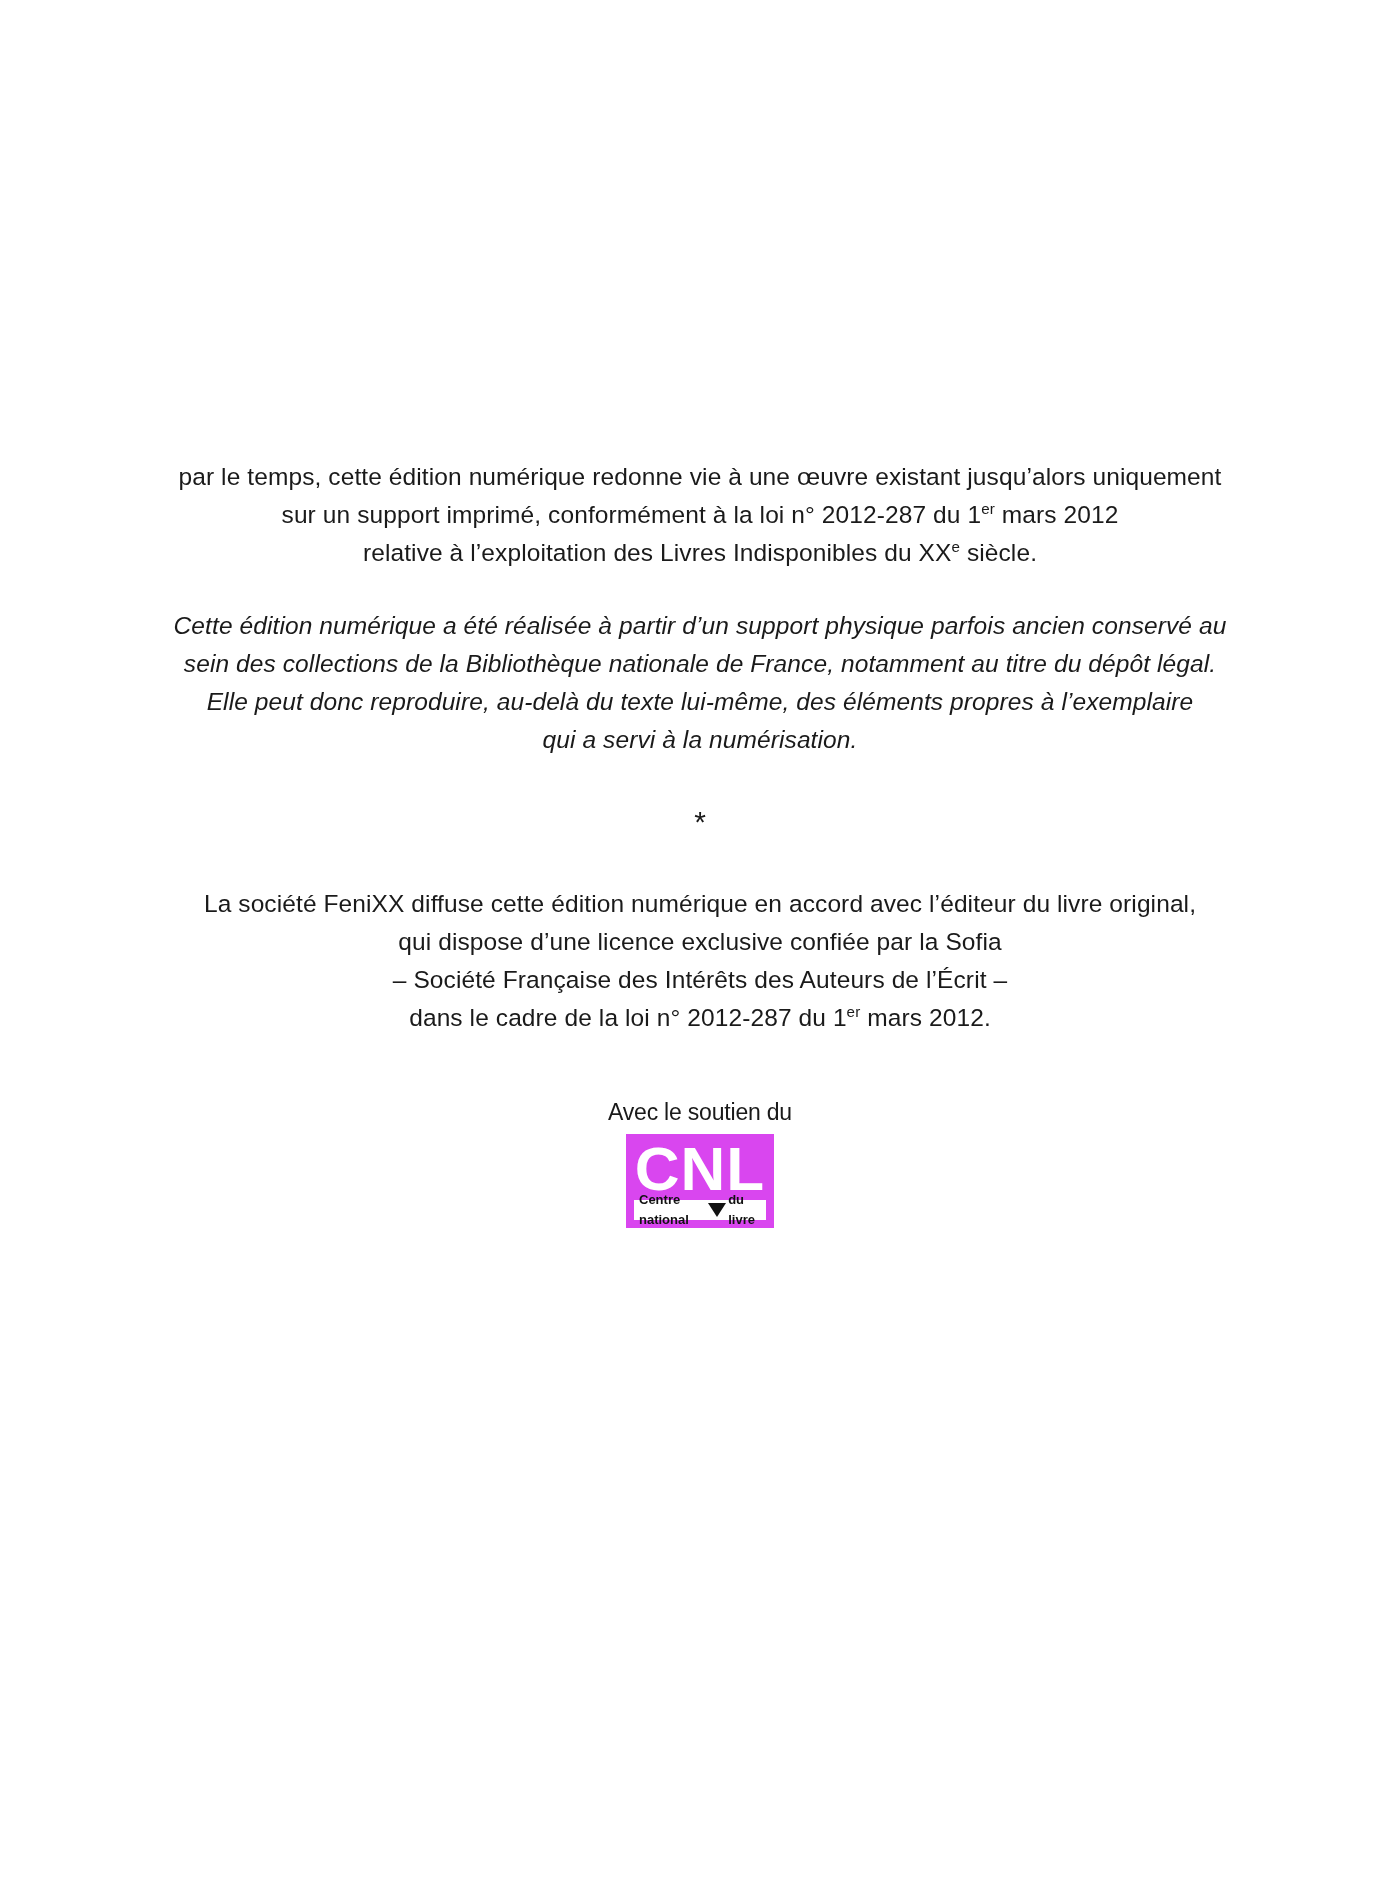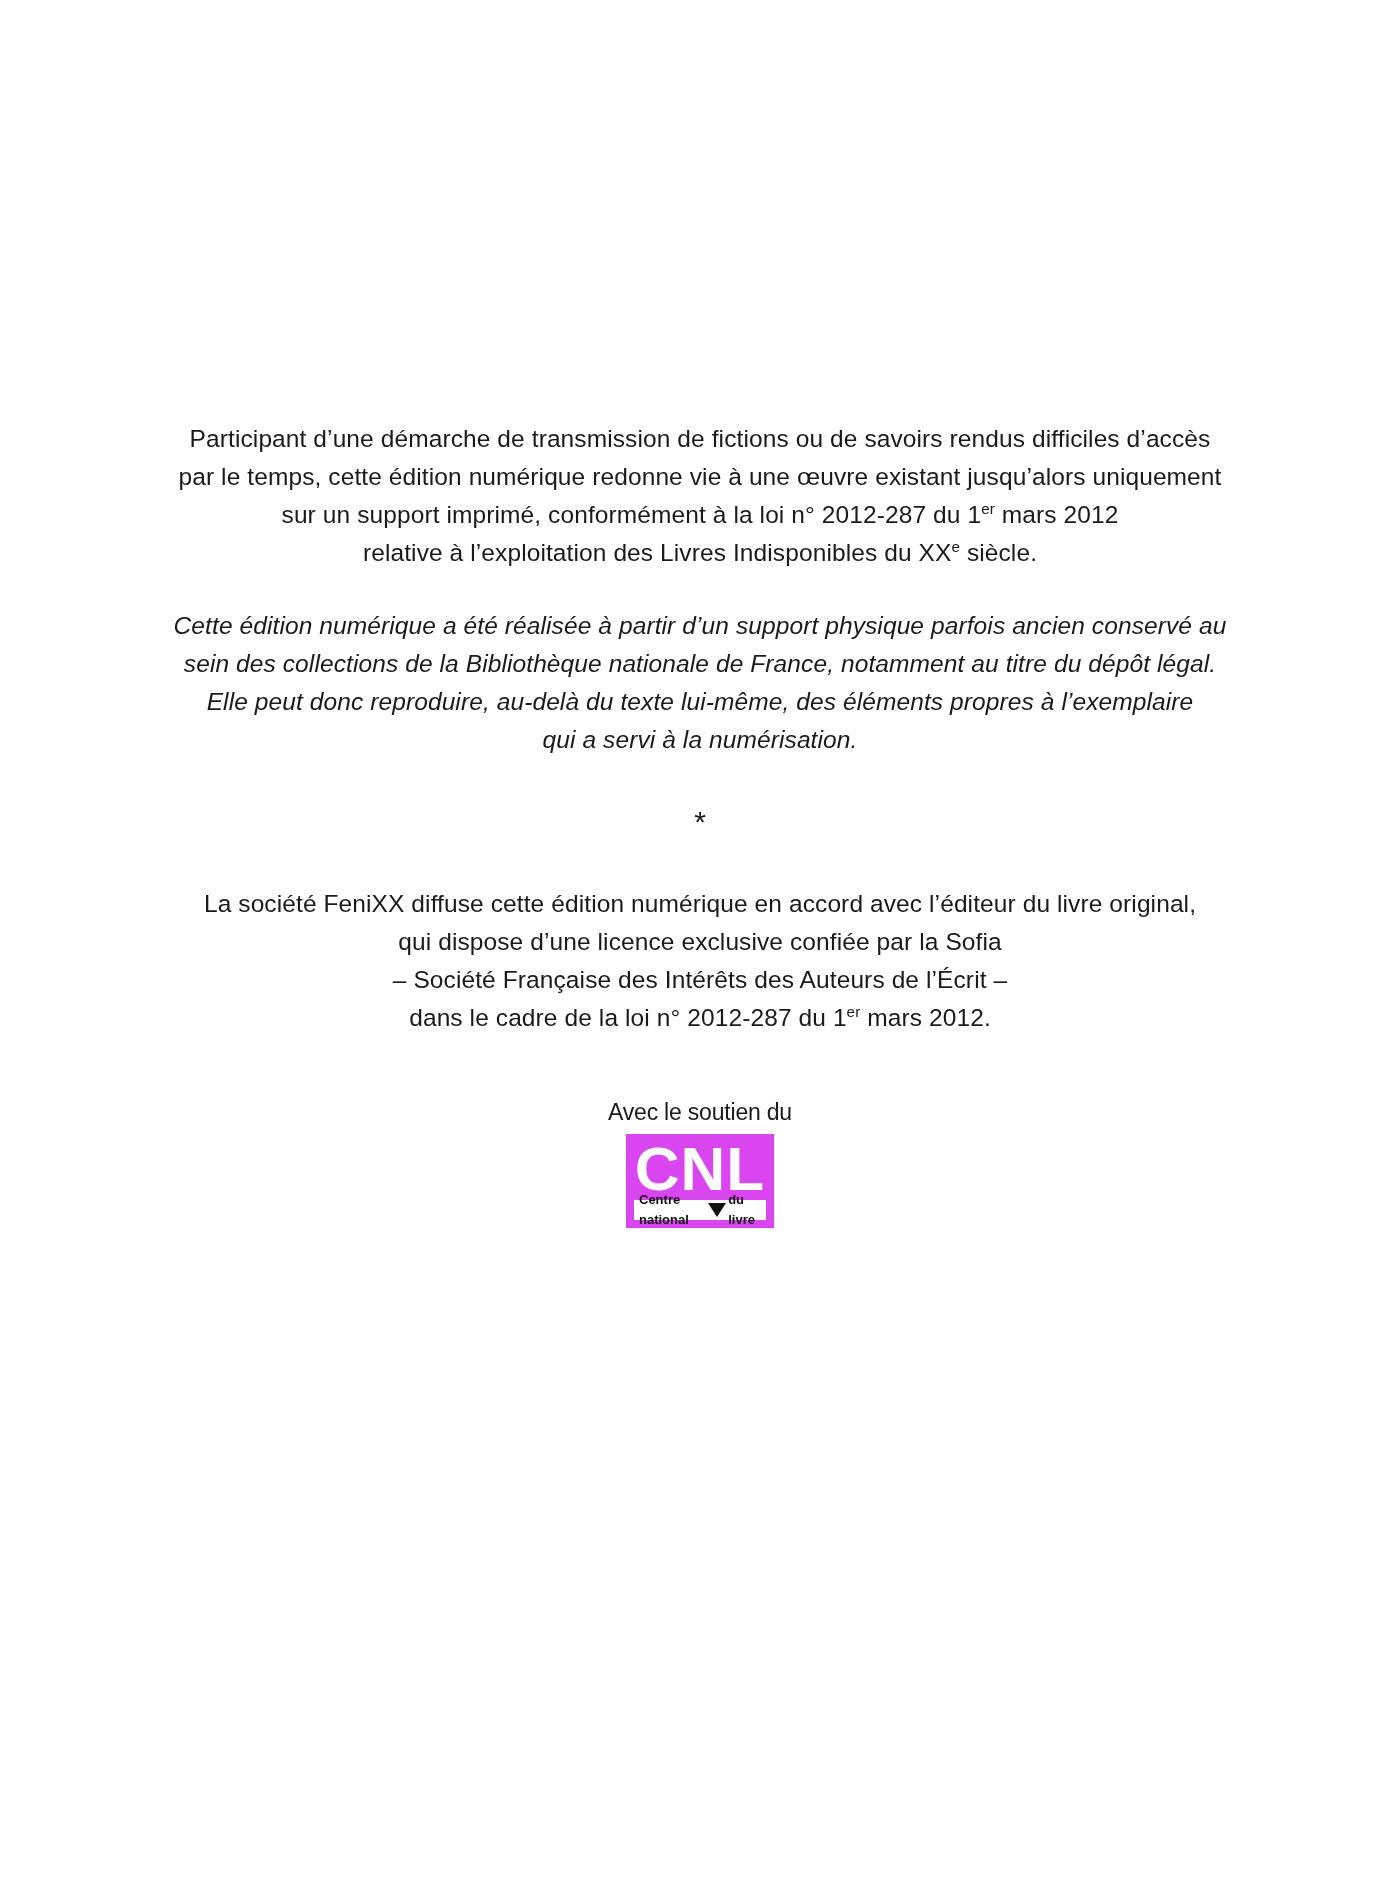--- a/index.html
+++ b/index.html
@@ -113,21 +113,21 @@
   }
   .nowrap { white-space: nowrap; text-align: center; }
 </style>
 </head>
 <body>
 
 <div class="page">
   <div class="content">
 
     <p class="para">
-      <span>Participant d’une démarche de transmission de fictions ou de savoirs rendus difficiles d’accès</span><br>
+      <br>
       <span>par le temps, cette édition numérique redonne vie à une œuvre existant jusqu’alors uniquement</span><br>
       <span class="nowrap">sur un support imprimé, conformément à la loi n° 2012-287 du 1<sup>er</sup> mars 2012</span><br>
       <span class="nowrap">relative à l’exploitation des Livres Indisponibles du XX<sup>e</sup> siècle.</span>
     </p>
 
     <p class="para">
       <span>Cette édition numérique a été réalisée à partir d’un support physique parfois ancien conservé au</span><br>
       <span>sein des collections de la Bibliothèque nationale de France, notamment au titre du dépôt légal.</span><br>
       <span>Elle peut donc reproduire, au-delà du texte lui-même, des éléments propres à l’exemplaire</span><br>
       <span>qui a servi à la numérisation.</span>

